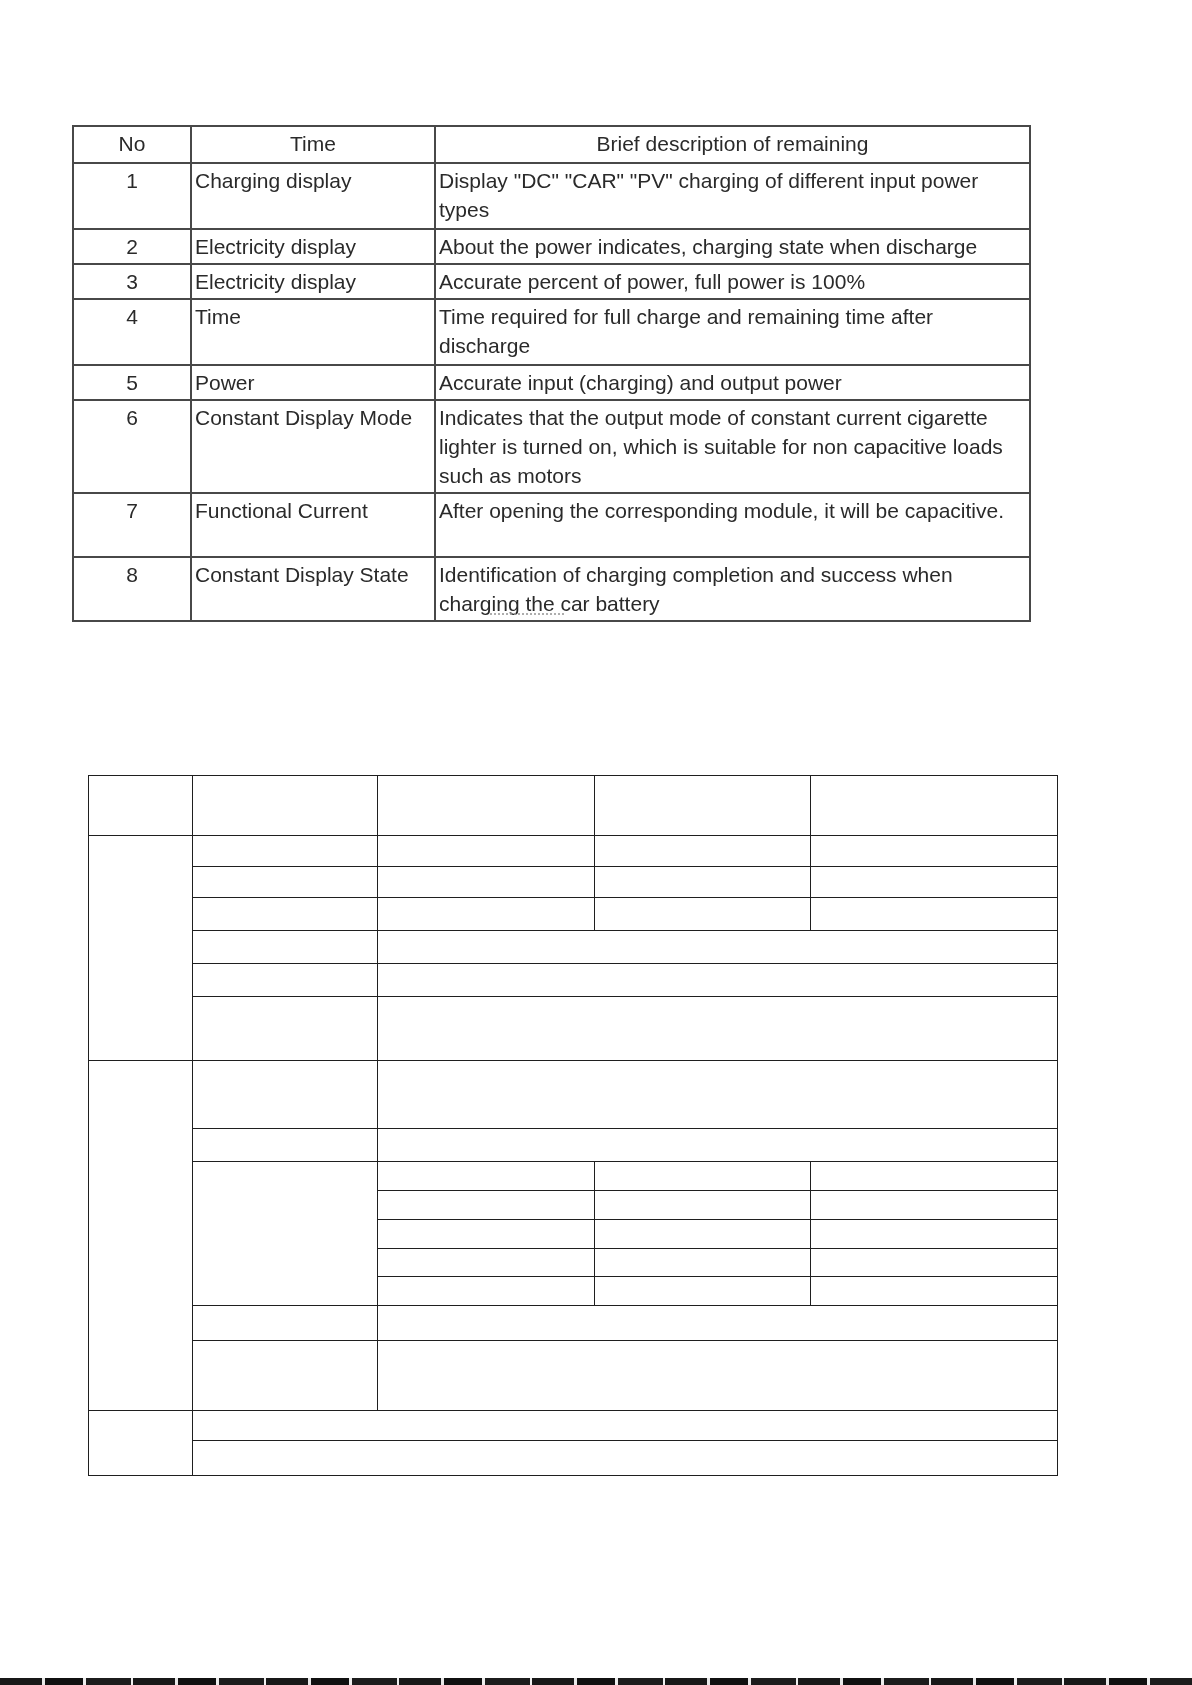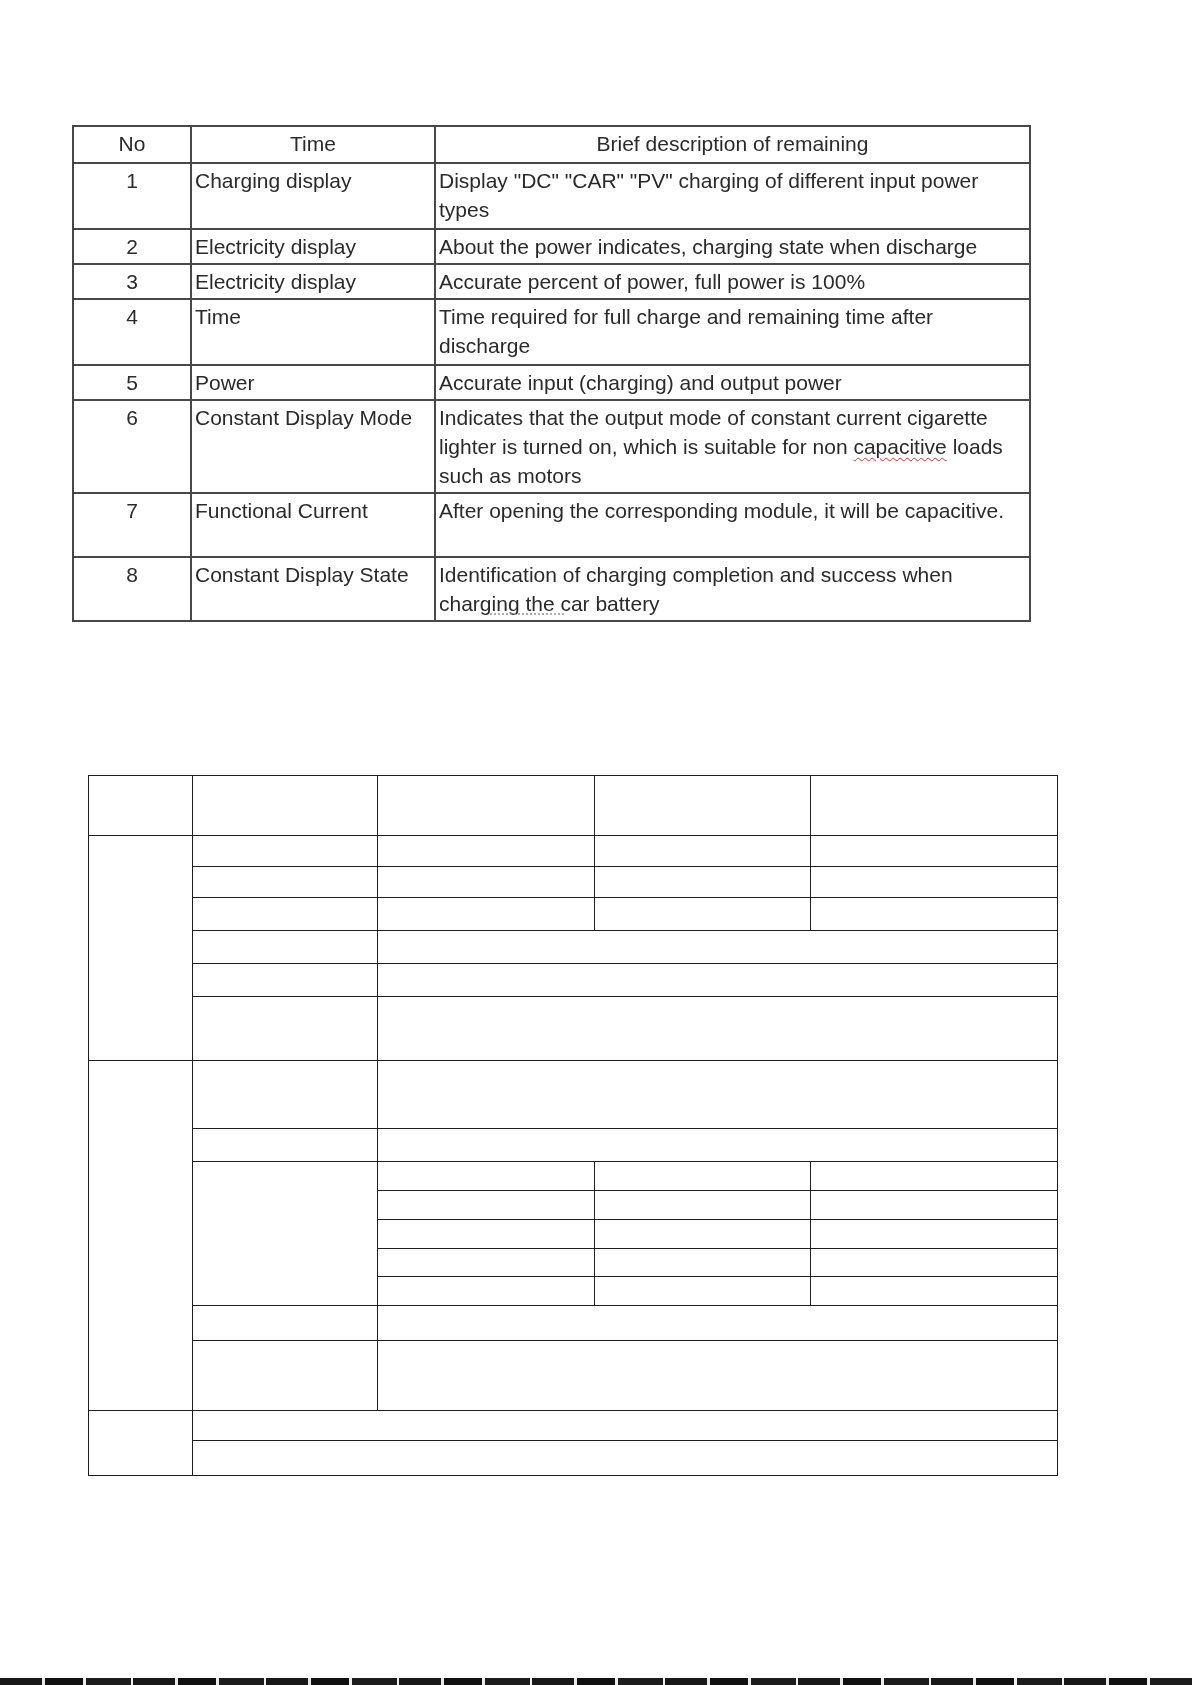--- a/index.html
+++ b/index.html
@@ -32,21 +32,20 @@
     line-height: 29px;
     font-weight: 400;
     overflow: hidden;
   }
   .fn-table th { text-align: center; font-weight: 400; }
   .fn-table td.cell-no { text-align: center; }
   .fn-table td.cell-name { }
   .fn-table td.cell-desc { padding-right: 2px; }
 
   .squiggle {
-    text-decoration: underline;
     text-decoration-style: wavy;
     text-decoration-color: #c0392b;
     text-decoration-thickness: 1px;
     text-underline-offset: 3px;
   }
 
   
   .stray-mark {
     position: absolute;
     left: 490px;

